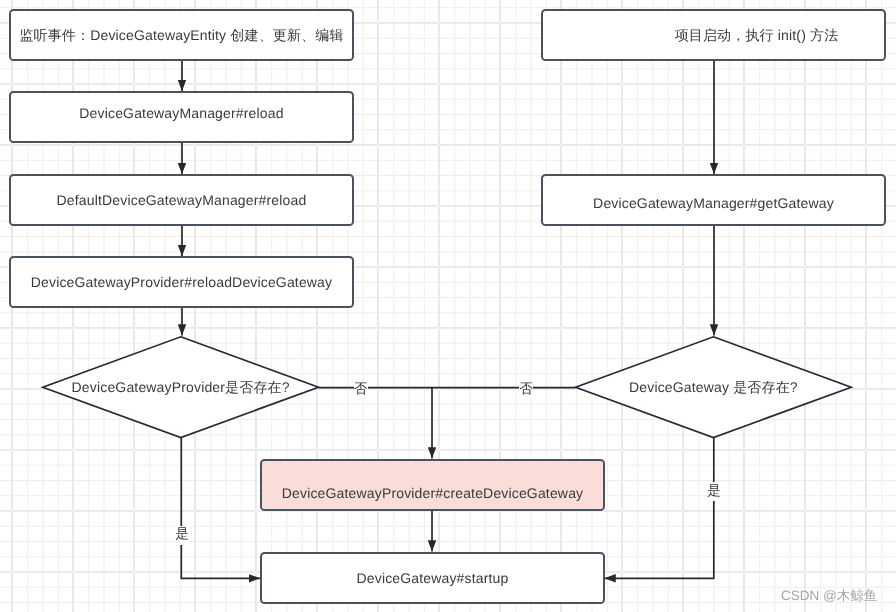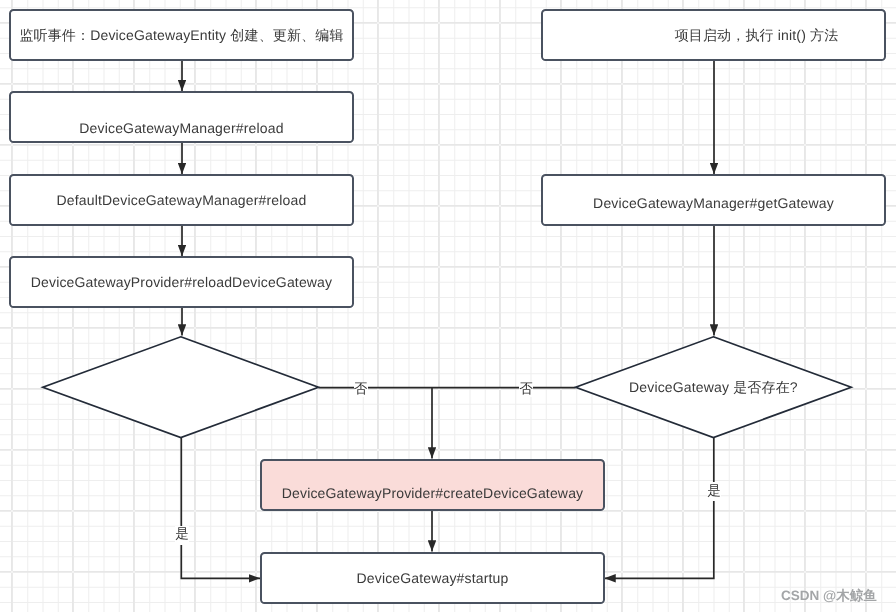--- a/index.html
+++ b/index.html
@@ -362,29 +362,30 @@
       <rect x="261" y="460" width="343" height="50" rx="3.6" ry="3.6" fill="#fadcd9"></rect>
       <rect x="261" y="553" width="343" height="50" rx="3.6" ry="3.6" fill="#ffffff"></rect>
     </g>
     <g stroke="#232b38" stroke-width="1.7" stroke-linejoin="miter">
       <polygon points="180.8,336.8 318.5,387.2 180.8,437.5 42.8,387.2" fill="#ffffff"></polygon>
       <polygon points="713.4,336.8 851.2,387.2 713.4,437.5 575.6,387.2" fill="#ffffff"></polygon>
     </g>
   </svg>
 
   <div class="node-label" style="left:10px;top:10px;width:343px;height:50px;">监听事件：DeviceGatewayEntity 创建、更新、编辑</div>
-  <div class="node-label" style="left:10px;top:103px;width:343px;height:50px;">DeviceGatewayManager#reload</div>
+  <div class="node-label" style="left:10px;top:88px;width:343px;height:50px;">DeviceGatewayManager#reload</div>
   <div class="node-label" style="left:10px;top:175px;width:343px;height:50px;">DefaultDeviceGatewayManager#reload</div>
   <div class="node-label" style="left:10px;top:257px;width:343px;height:51px;">DeviceGatewayProvider#reloadDeviceGateway</div>
+  <div class="node-label" style="left:42.8px;top:362px;width:275.7px;height:50px;">DeviceGatewayProvider是否存在?</div>
   <div class="node-label" style="left:542px;top:10px;width:343px;height:50px;margin-left:43px;">项目启动，执行 init() 方法</div>
   <div class="node-label" style="left:542px;top:175px;width:343px;height:56px;">DeviceGatewayManager#getGateway</div>
   <div class="node-label" style="left:575.6px;top:362px;width:275.6px;height:50px;">DeviceGateway 是否存在?</div>
   <div class="node-label" style="left:261px;top:460px;width:343px;height:66px;">DeviceGatewayProvider#createDeviceGateway</div>
   <div class="node-label" style="left:261px;top:553px;width:343px;height:50px;">DeviceGateway#startup</div>
 
   <div class="edge-label h" style="left:353.5px;top:383px;">否</div>
   <div class="edge-label h" style="left:519px;top:383px;">否</div>
   <div class="edge-label v" style="left:175px;top:525.5px;">是</div>
   <div class="edge-label v" style="left:707px;top:482px;">是</div>
 
-  <div class="watermark" style="left:781px;top:589px;font-weight:bold;">CSDN @木鲸鱼</div>
+  <div class="watermark" style="left:781px;top:589px;">CSDN @木鲸鱼</div>
 
 </div>
 
 </body></html>

